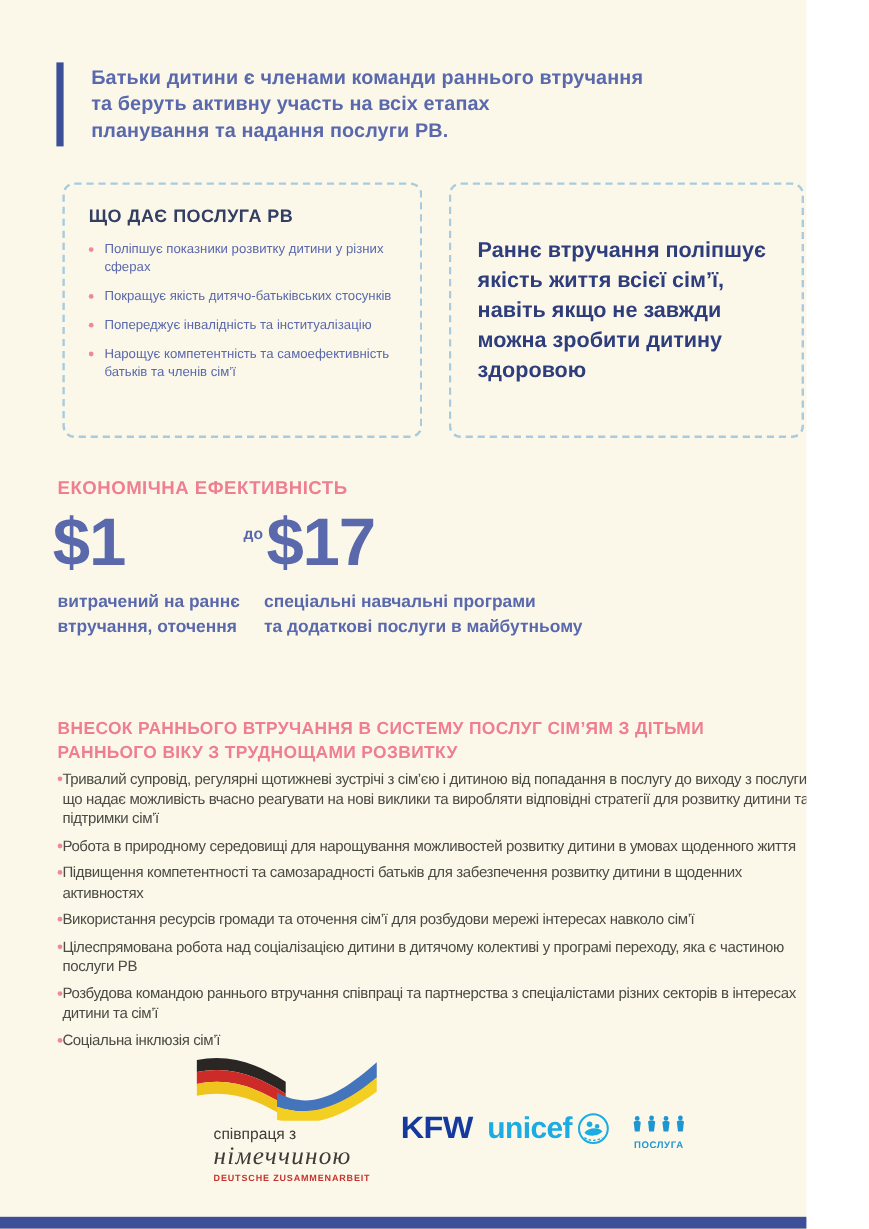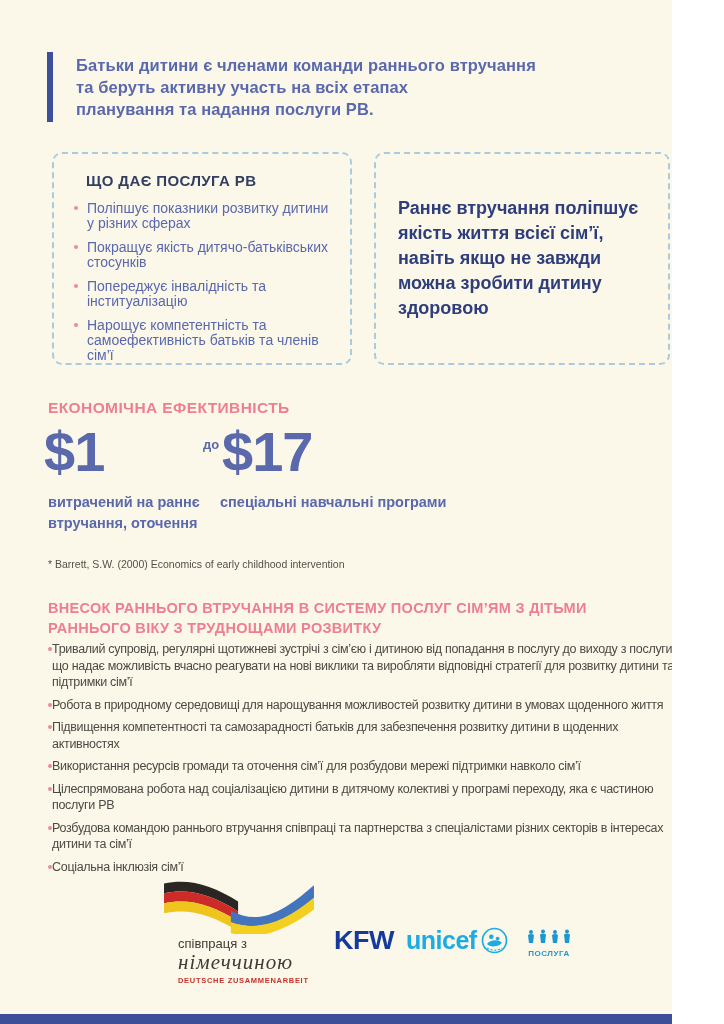--- a/index.html
+++ b/index.html
@@ -12,22 +12,22 @@
   
   .accent-bar { position:absolute; left:47px; top:52px; width:6px; height:70px; background:var(--navy,#3E4F99); }
   .header { position:absolute; left:76px; top:54px; }
   .header-line { color:var(--text-blue,#5A68AC); font-weight:bold; font-size:16.5px; line-height:22px; letter-spacing:.1px; }
 
   
   .box { position:absolute; top:152px; height:213px; box-sizing:border-box;
          border:2px dashed var(--box-border,#A9CBDF); border-radius:10px; }
   .box-left  { left:52px;  width:300px; padding:18px 20px; }
   .box-right { left:374px; width:296px; padding:16px 22px; display:flex; align-items:center; }
-  .box-title { color:var(--box-title-navy,#333E63); font-weight:bold; font-size:15px; letter-spacing:.4px; margin-bottom:12px;margin-left:12px; }
-  .benefit { display:flex; gap:9px; margin-bottom:9px; color:var(--text-blue,#5A68AC); font-size:14px; line-height:15px; }
+  .box-title { color:var(--box-title-navy,#333E63); font-weight:bold; font-size:15px; letter-spacing:.4px; margin-bottom:12px; }
+  .benefit { display:flex; gap:9px; margin-bottom:9px; color:var(--text-blue,#5A68AC); font-size:11px; line-height:15px; }
   .bullet-dot { width:4px; height:4px; border-radius:50%; background:var(--bullet-pink,#EC8B97); margin-top:5px; flex:none; }
   .quote-line { color:var(--dark-navy,#2E3D7B); font-weight:bold; font-size:18px; line-height:25px; }
 
   
   .econ-heading { position:absolute; left:48px; top:399px; color:var(--heading-pink,#EE7E90); font-weight:bold; font-size:15.5px; letter-spacing:.4px; }
   .money { position:absolute; top:424px; font-size:56px; font-weight:bold; color:var(--text-blue,#5A68AC); line-height:1; letter-spacing:-1px; }
   .money-one { left:44px; }
   .money-seventeen { left:222px; }
   .to-label { position:absolute; left:203px; top:437px; font-size:13px; font-weight:bold; color:var(--text-blue,#5A68AC); }
   .caption { position:absolute; top:492px; font-weight:bold; color:var(--text-blue,#5A68AC); font-size:14.5px; line-height:21px; }
@@ -103,43 +103,43 @@
   <div class="econ-heading">ЕКОНОМІЧНА ЕФЕКТИВНІСТЬ</div>
   <div class="money money-one">$1</div>
   <div class="to-label">до</div>
   <div class="money money-seventeen">$17</div>
   <div class="caption caption-spent">
     <div>витрачений на раннє</div>
     <div>втручання, оточення</div>
   </div>
   <div class="caption caption-saved">
     <div>спеціальні навчальні програми</div>
+    <div>та додаткові послуги в майбутньому</div>
   </div>
-  <div class="footnote">* Barrett, S.W. (2000) Economics of early childhood intervention</div>
 
   <div class="contrib-heading">
     <div>ВНЕСОК РАННЬОГО ВТРУЧАННЯ В СИСТЕМУ ПОСЛУГ СІМ’ЯМ З ДІТЬМИ</div>
     <div>РАННЬОГО ВІКУ З ТРУДНОЩАМИ РОЗВИТКУ</div>
   </div>
   <div class="contrib-list">
     <div class="contrib-item">
       <span class="bullet-dot"></span>
       <span>Тривалий супровід, регулярні щотижневі зустрічі з сім’єю і дитиною від попадання в послугу до виходу з послуги, що надає можливість вчасно реагувати на нові виклики та виробляти відповідні стратегії для розвитку дитини та підтримки сім’ї</span>
     </div>
     <div class="contrib-item">
       <span class="bullet-dot"></span>
       <span>Робота в природному середовищі для нарощування можливостей розвитку дитини в умовах щоденного життя</span>
     </div>
     <div class="contrib-item">
       <span class="bullet-dot"></span>
       <span>Підвищення компетентності та самозарадності батьків для забезпечення розвитку дитини в щоденних активностях</span>
     </div>
     <div class="contrib-item">
       <span class="bullet-dot"></span>
-      <span>Використання ресурсів громади та оточення сім’ї для розбудови мережі підтримки навколо сім’ї</span>
+      <span>Використання ресурсів громади та оточення сім’ї для розбудови мережі інтересах навколо сім’ї</span>
     </div>
     <div class="contrib-item">
       <span class="bullet-dot"></span>
       <span>Цілеспрямована робота над соціалізацією дитини в дитячому колективі у програмі переходу, яка є частиною послуги РВ</span>
     </div>
     <div class="contrib-item">
       <span class="bullet-dot"></span>
       <span>Розбудова командою раннього втручання співпраці та партнерства з спеціалістами різних секторів в інтересах дитини та сім’ї</span>
     </div>
     <div class="contrib-item">

